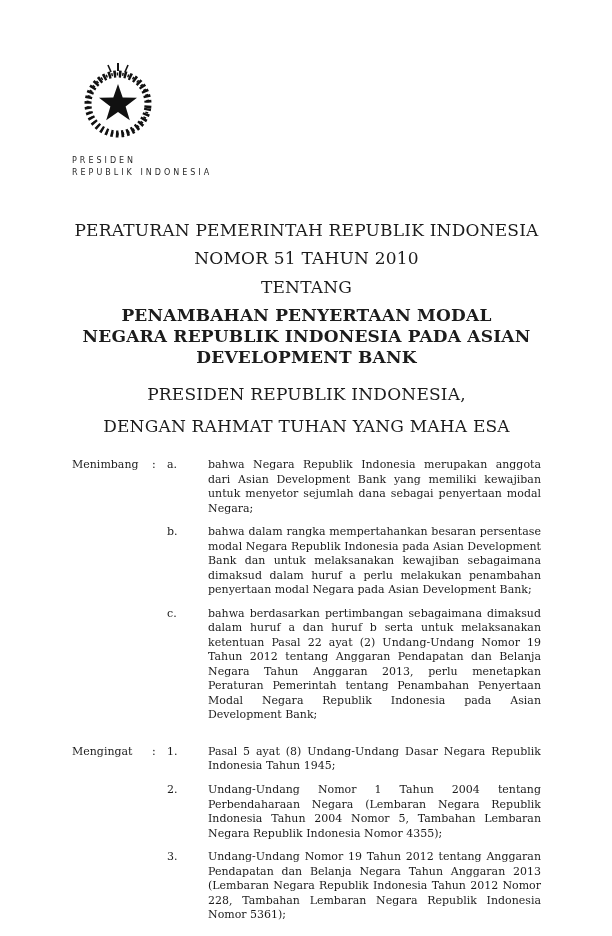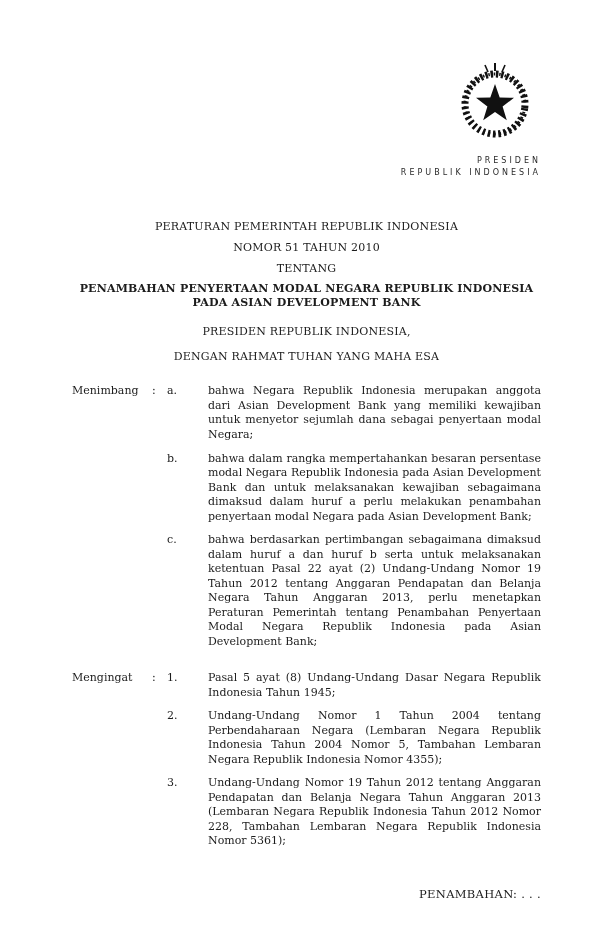--- a/index.html
+++ b/index.html
@@ -15,41 +15,41 @@
     position: relative;
     width: 612px;
     height: 936px;
     padding: 62px 71px 0 72px;
     background: #ffffff;
     overflow: hidden;
   }
 
   
   .emblem-wrap {
-    text-align: right;
+    text-align: left;
     margin-bottom: 42px;
   }
   .emblem-art {
     display: inline-block;
     line-height: 0;
   }
   .emblem-caption {
     margin-top: 5px;
     font-family: "DejaVu Sans", "Liberation Sans", sans-serif;
     font-size: 8px;
     letter-spacing: 3px;
     color: #2a2a2a;
     line-height: 1.45;
   }
 
   
   .title-block {
     text-align: center;
     margin-bottom: 21px;
-    font-size: 11px;
+    font-size: 17px;
     line-height: 1.25;
     letter-spacing: 0.2px;
   }
   .title-line { margin-bottom: 7px; }
   .title-subject { font-weight: bold; margin-left: 4px; margin-right: 4px; }
   .title-gap-sm { margin-top: 11px; }
   .title-gap-md { margin-top: 15px; }
 
   
   .body-text { font-size: 11px; line-height: 1.32; }

